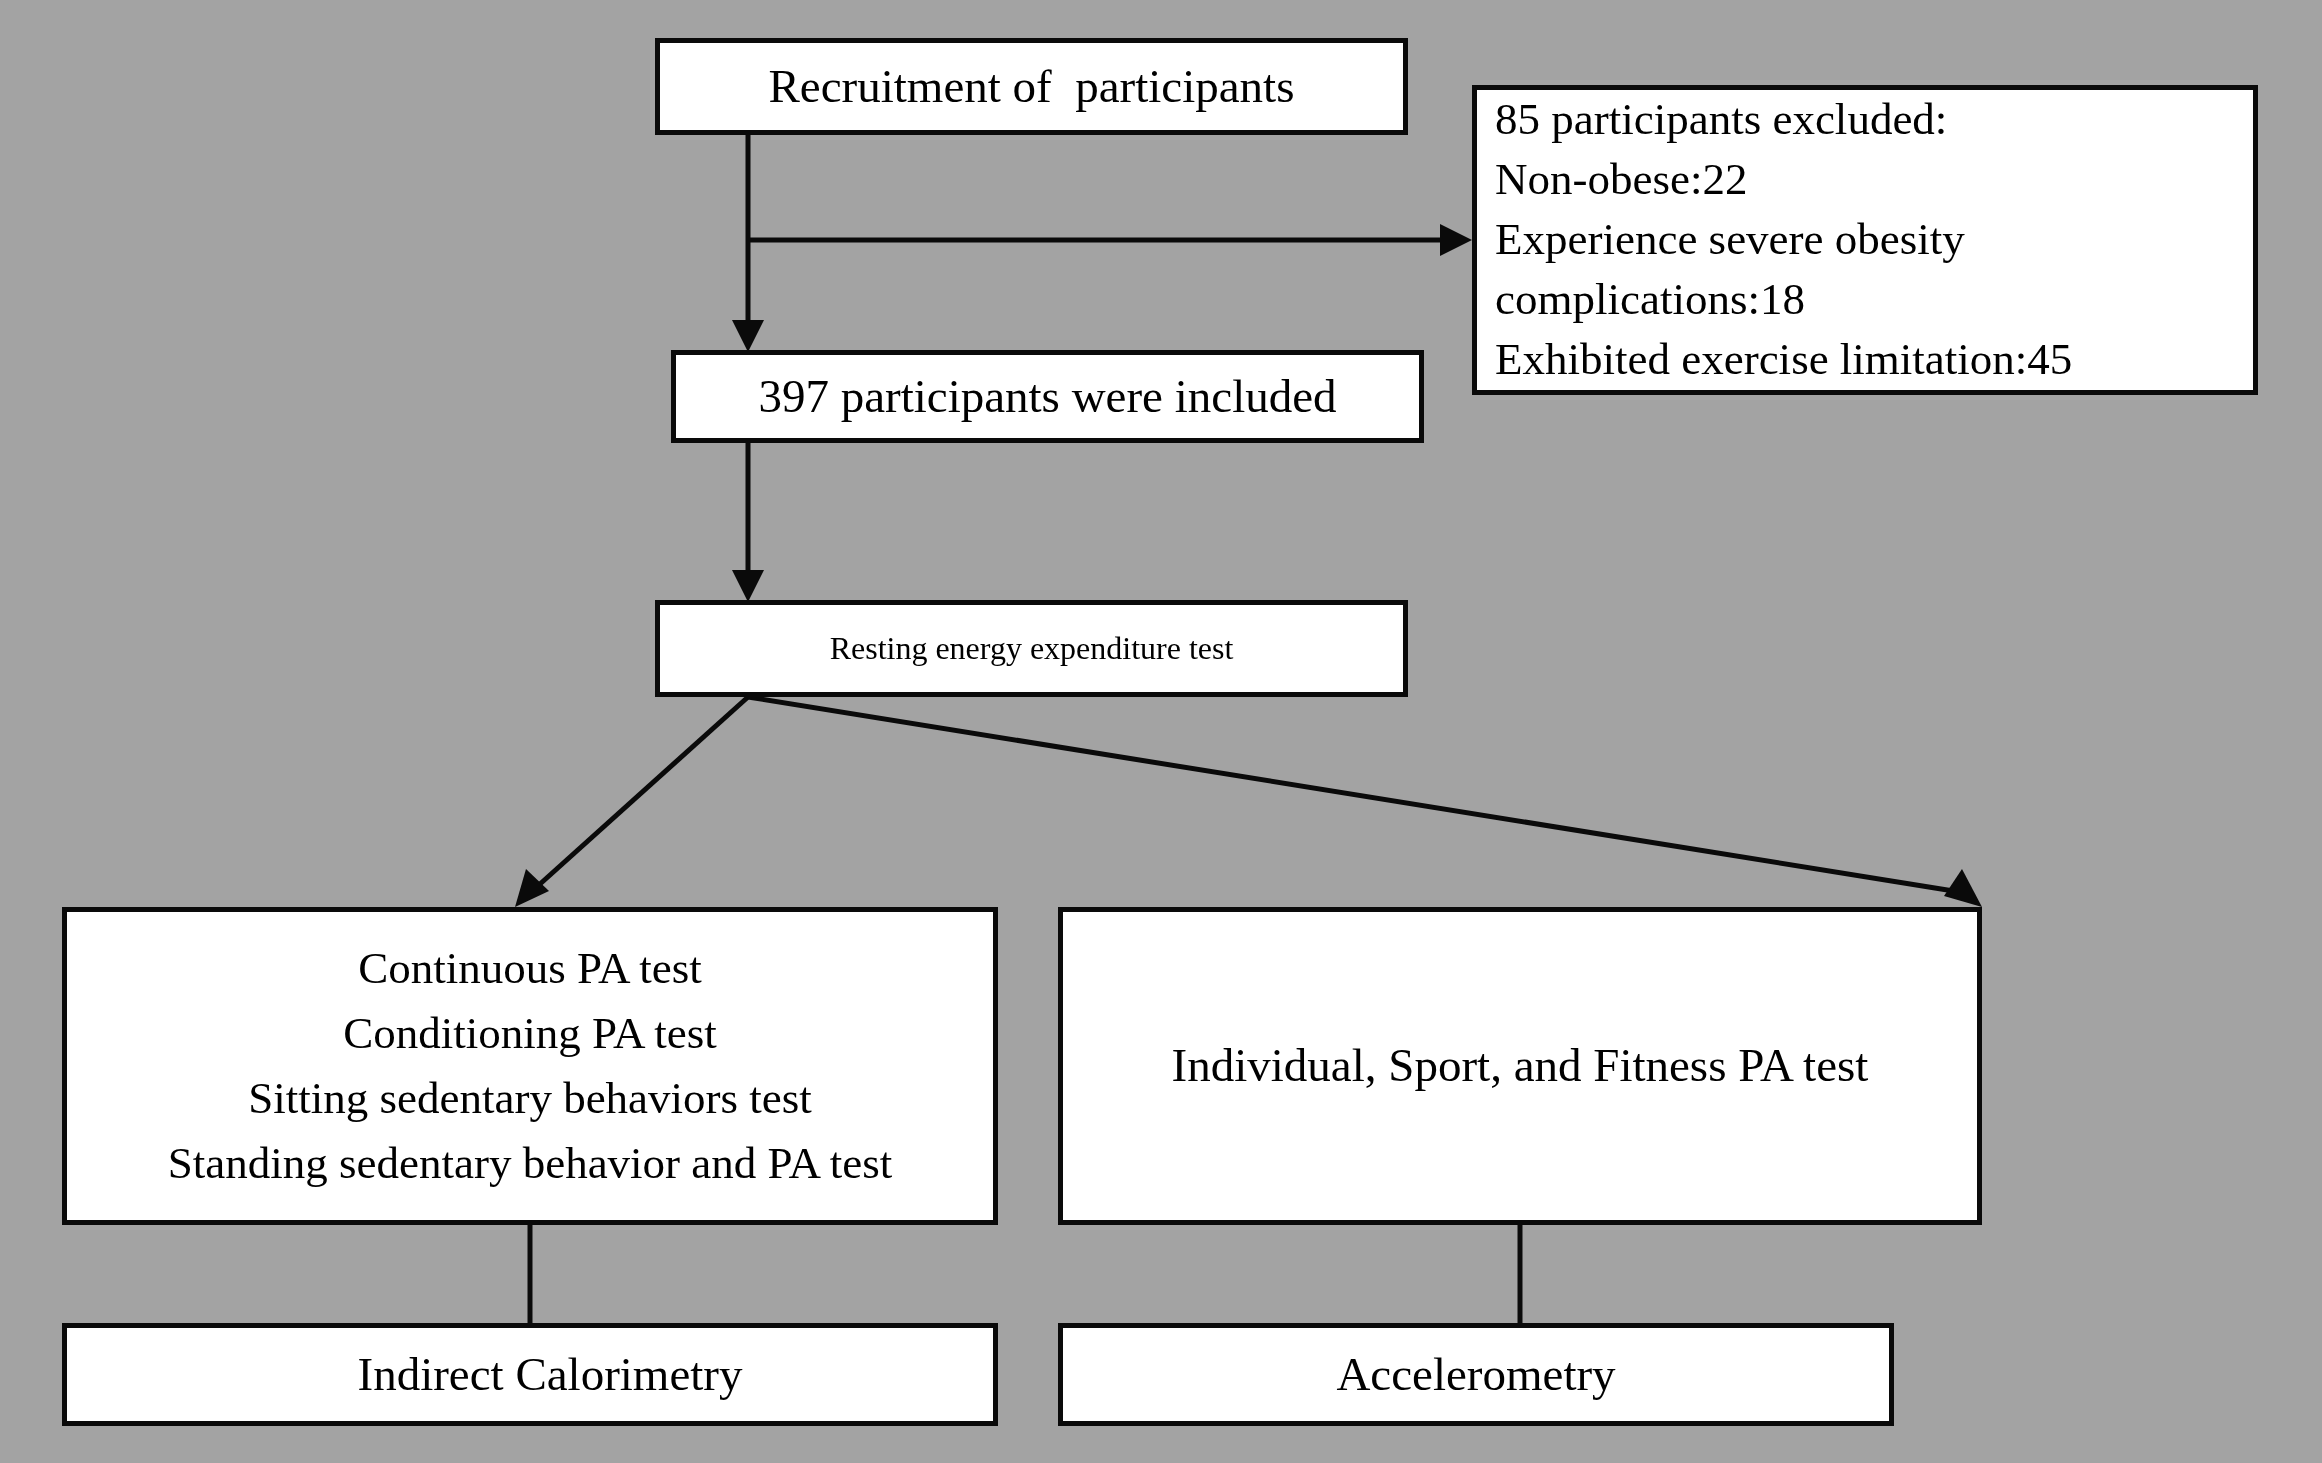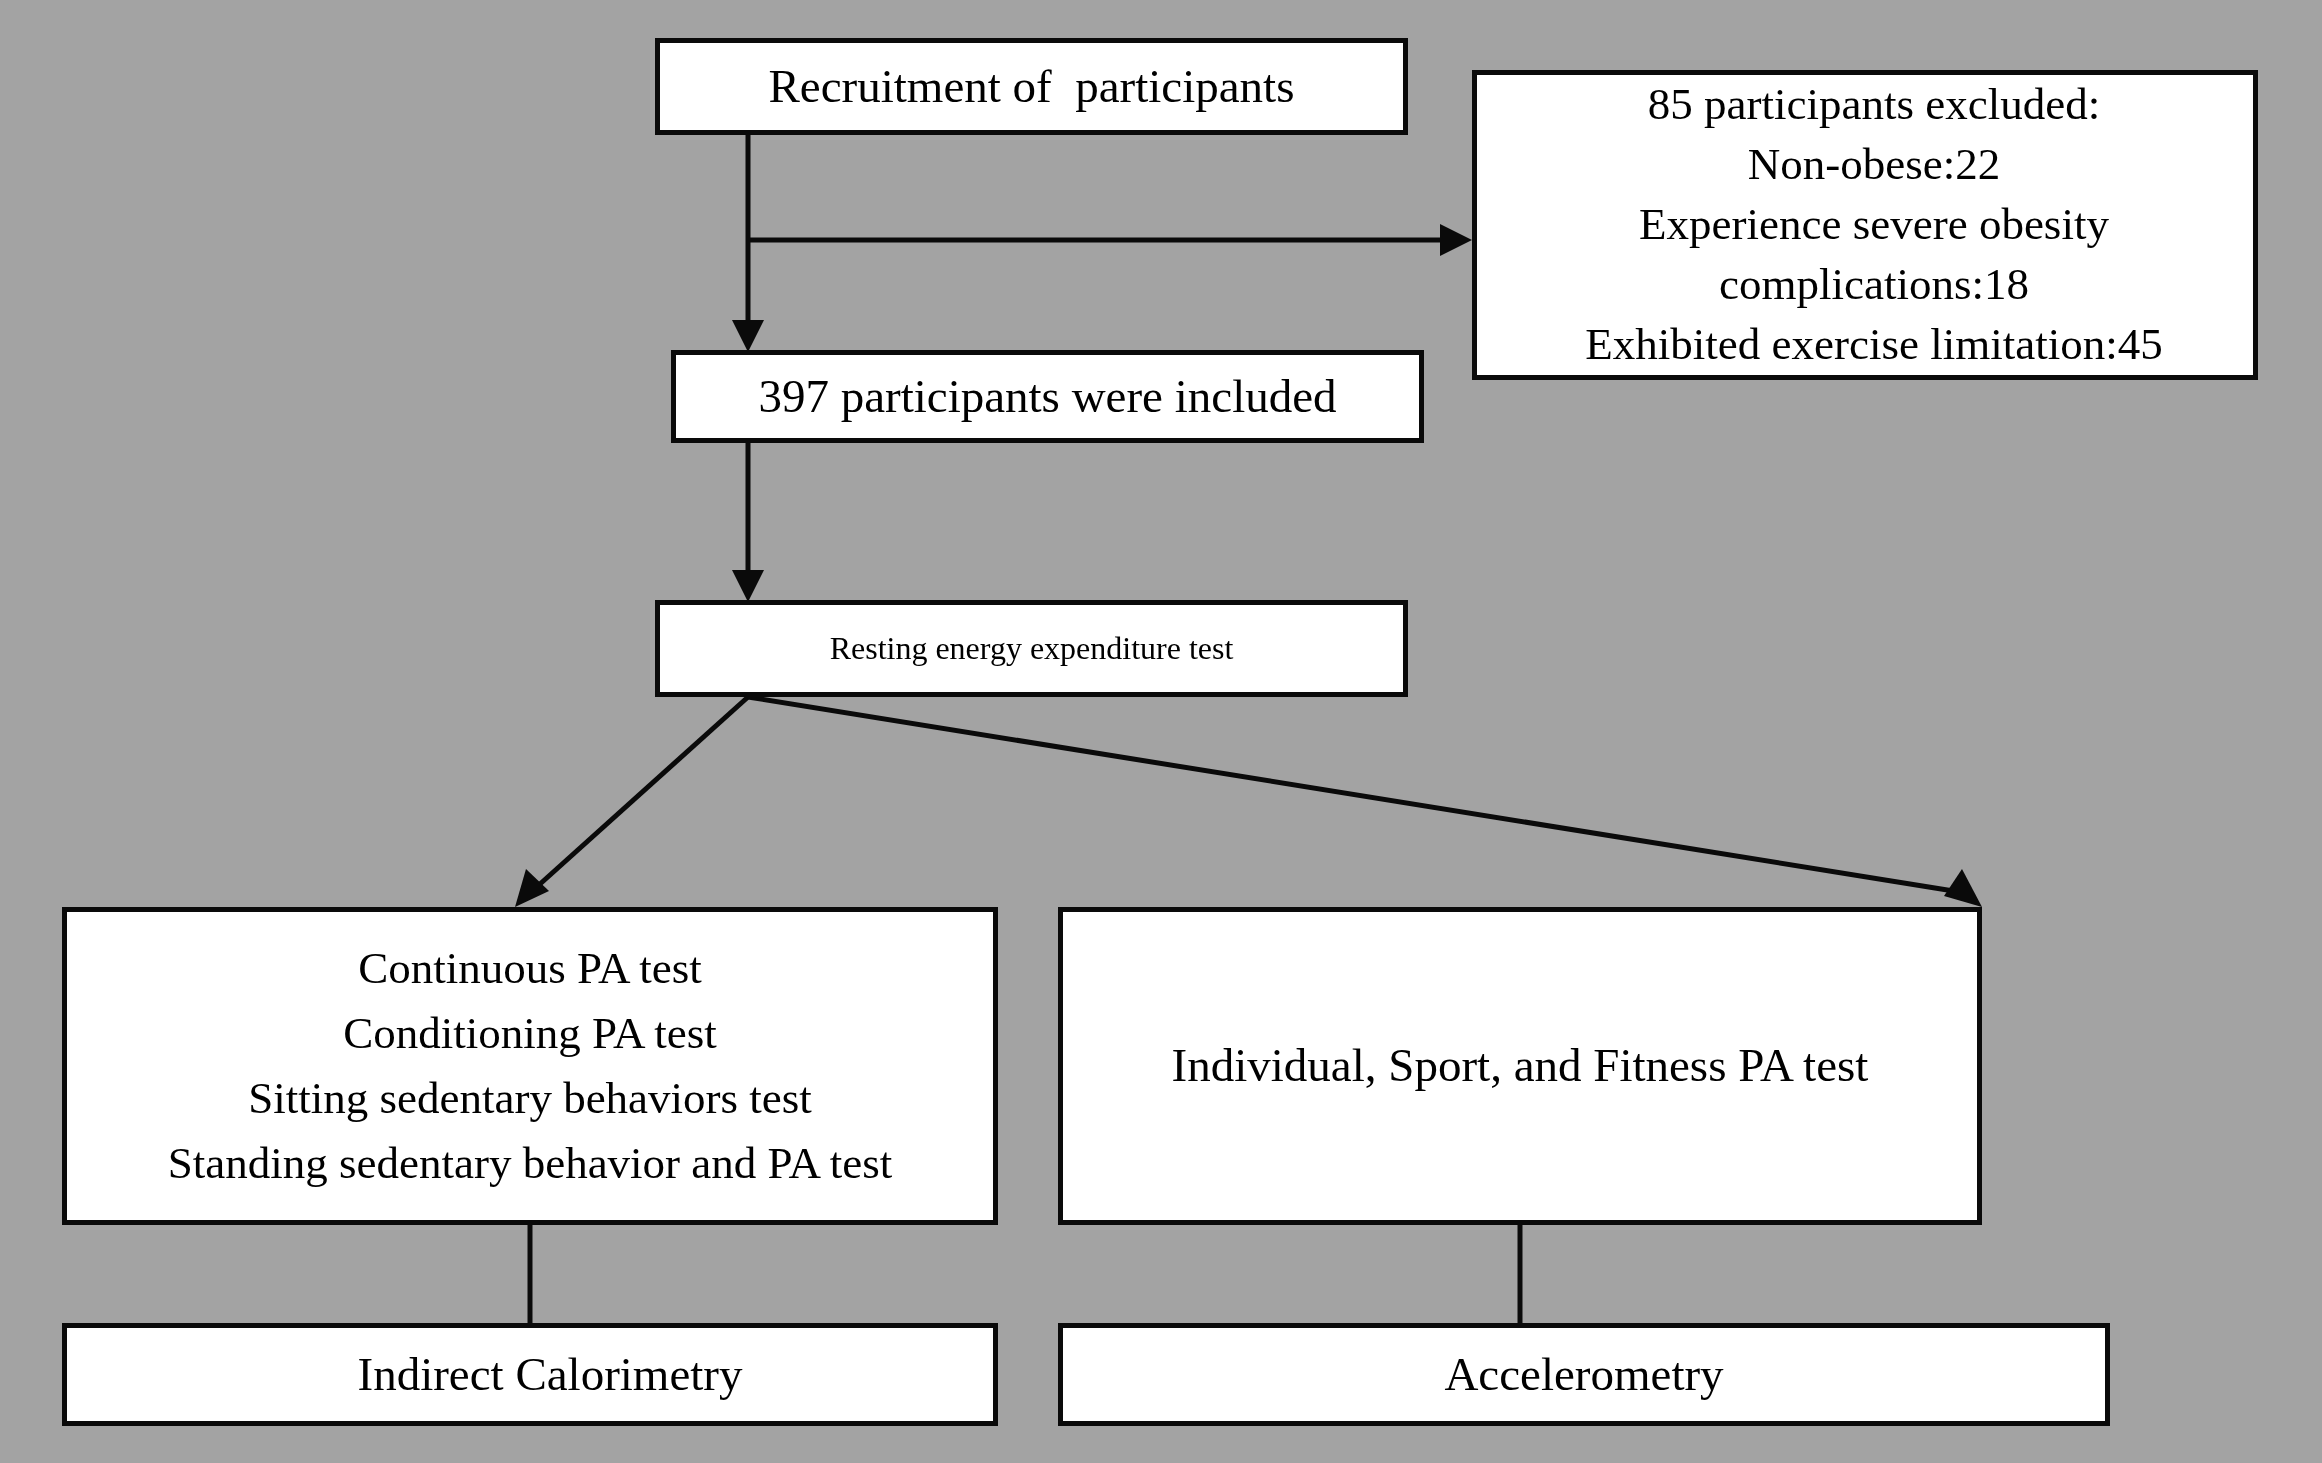--- a/index.html
+++ b/index.html
@@ -47,24 +47,23 @@
   .node.left-align .lines {
     padding: 0 0 0 18px;
   }
 
   
   #node-recruitment {
     left: 655px; top: 38px; width: 753px; height: 97px;
     font-size: 47px;
   }
   #node-excluded {
-    left: 1472px; top: 70px; width: 786px; height: 310px;
+    left: 1472px; top: 85px; width: 786px; height: 310px;
     font-size: 45px;
     line-height: 1.33;
-    text-align: center;
   }
   #node-included {
     left: 655px; top: 350px; width: 753px; height: 93px;
     font-size: 47px;
     margin-left: 16px;
   }
   #node-ree {
     left: 655px; top: 600px; width: 753px; height: 97px;
     font-size: 32px;
   }
@@ -77,21 +76,21 @@
   #node-pa-right {
     left: 1058px; top: 907px; width: 924px; height: 318px;
     font-size: 47px;
   }
   #node-calorimetry {
     left: 62px; top: 1323px; width: 936px; height: 103px;
     font-size: 47px;
     padding-left: 40px;
   }
   #node-accelerometry {
-    left: 1058px; top: 1323px; width: 1052px; height: 103px;
+    left: 1058px; top: 1323px; width: 836px; height: 103px;
     font-size: 47px;
   }
 
   
   #connectors {
     position: absolute;
     left: 0; top: 0;
     width: 2322px;
     height: 1463px;
     pointer-events: none;

